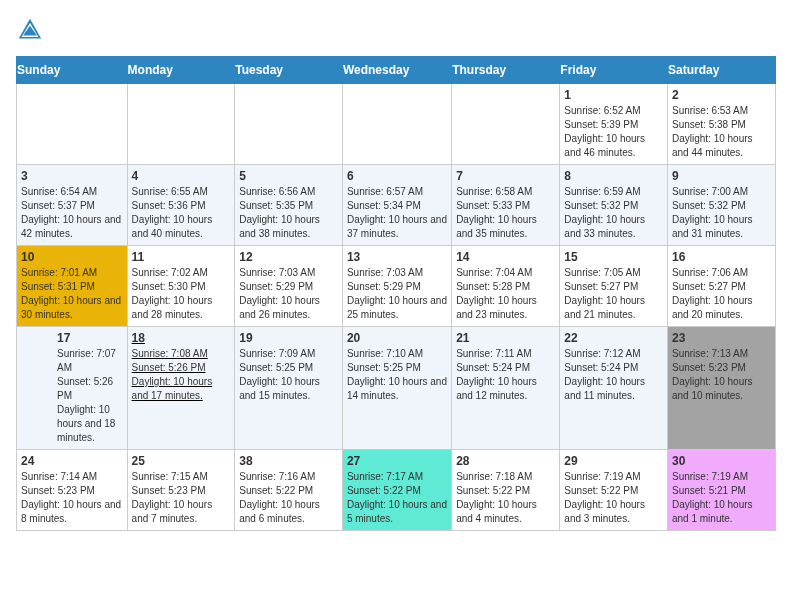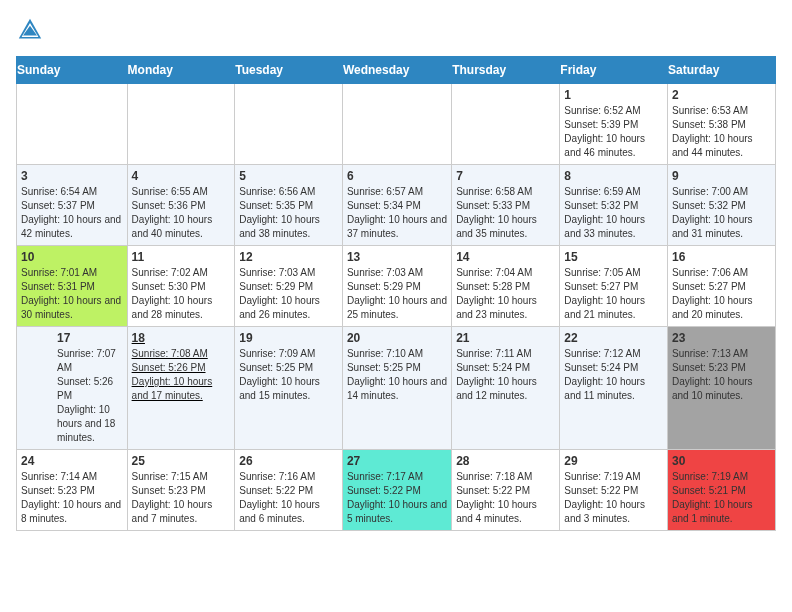--- a/index.html
+++ b/index.html
@@ -167,21 +167,21 @@
         <td style="background: rgb(240, 245, 251);">
           <div class="day-number">8</div>
           <div class="day-info">Sunrise: 6:59 AM<br>Sunset: 5:32 PM<br>Daylight: 10 hours and 33 minutes.</div>
         </td>
         <td style="background: rgb(240, 245, 251);">
           <div class="day-number">9</div>
           <div class="day-info">Sunrise: 7:00 AM<br>Sunset: 5:32 PM<br>Daylight: 10 hours and 31 minutes.</div>
         </td>
       </tr>
       <tr>
-        <td style="background: #bef264; margin-top: 44px;">
+        <td style="background: #eab308; margin-top: 44px;">
           <div class="day-number">10</div>
           <div class="day-info">Sunrise: 7:01 AM<br>Sunset: 5:31 PM<br>Daylight: 10 hours and 30 minutes.</div>
         </td>
         <td style="background: rgb(255, 255, 255);">
           <div class="day-number">11</div>
           <div class="day-info">Sunrise: 7:02 AM<br>Sunset: 5:30 PM<br>Daylight: 10 hours and 28 minutes.</div>
         </td>
         <td style="background: rgb(255, 255, 255);">
           <div class="day-number">12</div>
           <div class="day-info">Sunrise: 7:03 AM<br>Sunset: 5:29 PM<br>Daylight: 10 hours and 26 minutes.</div>
@@ -236,34 +236,34 @@
       <tr>
         <td style="background: rgb(255, 255, 255);">
           <div class="day-number">24</div>
           <div class="day-info">Sunrise: 7:14 AM<br>Sunset: 5:23 PM<br>Daylight: 10 hours and 8 minutes.</div>
         </td>
         <td style="background: rgb(255, 255, 255);">
           <div class="day-number">25</div>
           <div class="day-info">Sunrise: 7:15 AM<br>Sunset: 5:23 PM<br>Daylight: 10 hours and 7 minutes.</div>
         </td>
         <td style="background: rgb(255, 255, 255);">
-          <div class="day-number">26</div>
+          <div class="day-number">38</div>
           <div class="day-info">Sunrise: 7:16 AM<br>Sunset: 5:22 PM<br>Daylight: 10 hours and 6 minutes.</div>
         </td>
         <td style="background: #5eead4;">
           <div class="day-number">27</div>
           <div class="day-info">Sunrise: 7:17 AM<br>Sunset: 5:22 PM<br>Daylight: 10 hours and 5 minutes.</div>
         </td>
         <td style="background: rgb(255, 255, 255);">
           <div class="day-number">28</div>
           <div class="day-info">Sunrise: 7:18 AM<br>Sunset: 5:22 PM<br>Daylight: 10 hours and 4 minutes.</div>
         </td>
         <td style="background: rgb(255, 255, 255);">
           <div class="day-number">29</div>
           <div class="day-info">Sunrise: 7:19 AM<br>Sunset: 5:22 PM<br>Daylight: 10 hours and 3 minutes.</div>
         </td>
-        <td style="background: #ef4444;">
+        <td style="background: #f0abfc;">
           <div class="day-number">30</div>
           <div class="day-info">Sunrise: 7:19 AM<br>Sunset: 5:21 PM<br>Daylight: 10 hours and 1 minute.</div>
         </td>
       </tr>
     </tbody>
 </table>
 
 </body></html>

